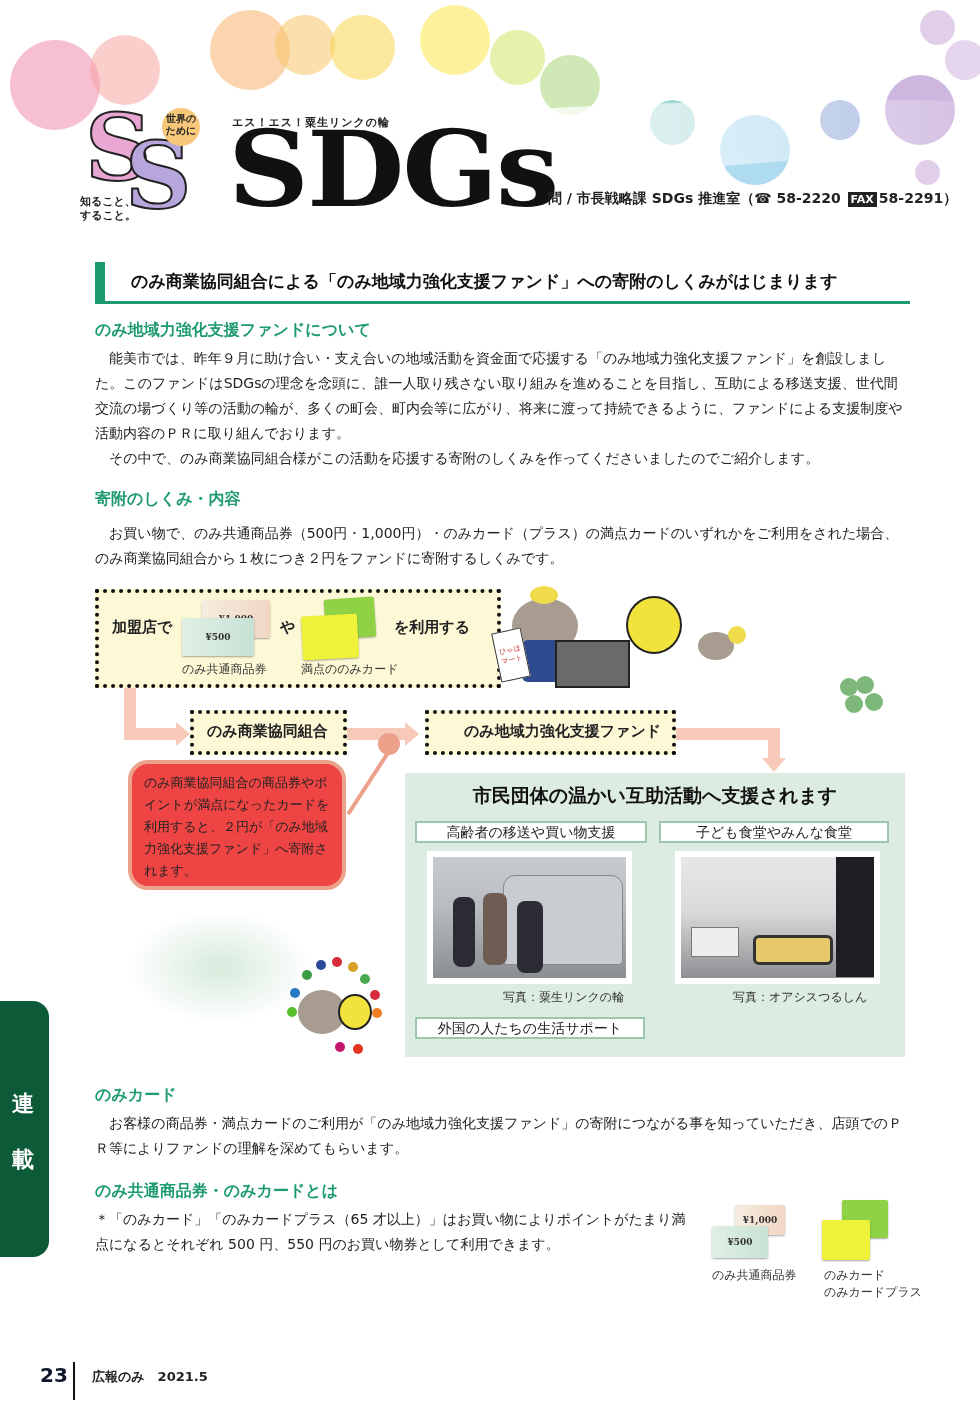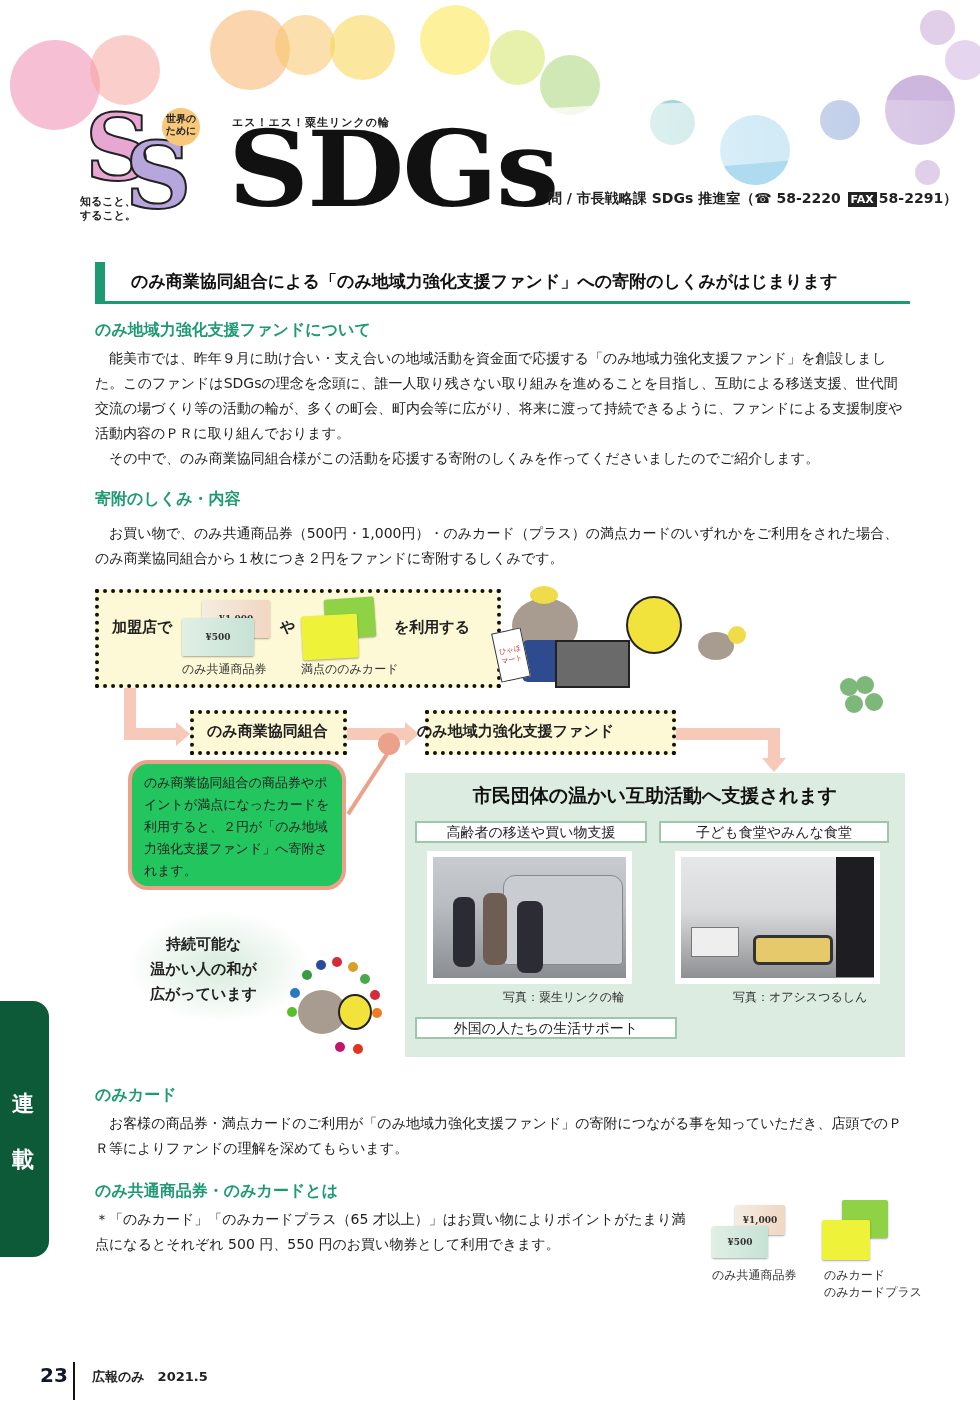--- a/index.html
+++ b/index.html
@@ -44,21 +44,21 @@
             font-weight: bold; font-size: 9px; display: flex; align-items: center; justify-content: center; color: #333; }
   .t1000 { background: linear-gradient(90deg,#f5ede0,#f1d6c3); }
   .t500 { background: linear-gradient(90deg,#e1efe5,#c6e2d4); }
   .card-g { background: #8fd245; }
   .card-y { background: #eef33a; }
 
   .arrow-bar { position: absolute; background: #f6c9b9; }
   .arrow-head { position: absolute; width: 0; height: 0; }
 
   .note-bubble { position: absolute; left: 128px; top: 760px; width: 218px; height: 130px; border: 4px solid #eba18a;
-                 border-radius: 20px; background: #22c55e; padding: 8px 12px; font-size: 13px; line-height: 22px; color: #222; }
+                 border-radius: 20px; background: #ef4444; padding: 8px 12px; font-size: 13px; line-height: 22px; color: #222; }
   .note-dot { position: absolute; left: 378px; top: 733px; width: 22px; height: 22px; border-radius: 50%; background: #eba18a; }
 
   .support-panel { position: absolute; left: 405px; top: 773px; width: 500px; height: 284px; background: #dcece0; }
   .support-title { position: absolute; left: 0; width: 100%; top: 10px; text-align: center; font-size: 19px; font-weight: bold; color: #111; }
   .tagbox { position: absolute; height: 22px; background: #fff; border: 2px solid #9dc6ad; font-size: 14px;
             text-align: center; line-height: 18px; color: #222; }
   .photo { position: absolute; background: #fff; padding: 6px; }
   .photo .img { width: 100%; height: 100%; position: relative; overflow: hidden; }
   .photo-cap { position: absolute; font-size: 12px; color: #333; }
 
@@ -175,21 +175,21 @@
   <div class="arrow-bar" style="left:345px;top:728px;width:62px;height:12px;"></div>
   <div class="arrow-head" style="left:405px;top:722px;border-top:12px solid transparent;border-bottom:12px solid transparent;border-left:14px solid #f6c9b9;"></div>
 
   <div class="arrow-bar" style="left:676px;top:728px;width:104px;height:12px;"></div>
   <div class="arrow-bar" style="left:768px;top:728px;width:12px;height:32px;"></div>
   <div class="arrow-head" style="left:762px;top:758px;border-left:12px solid transparent;border-right:12px solid transparent;border-top:14px solid #f6c9b9;"></div>
 
   <div class="dotbox" style="left:190px;top:710px;width:157px;height:45px;"></div>
   <div class="flow-label" style="left:207px;top:722px;">のみ商業協同組合</div>
   <div class="dotbox" style="left:425px;top:710px;width:251px;height:45px;"></div>
-  <div class="flow-label" style="left:417px;top:722px;">のみ地域力強化支援ファンド</div>
+  <div class="flow-label" style="left:464px;top:722px;">のみ地域力強化支援ファンド</div>
 
   <div class="note-dot"></div>
   <div style="position:absolute;left:330px;top:746px;width:4px;height:80px;background:#eba18a;transform:rotate(33deg);transform-origin:top left;left:390px;"></div>
   <div class="note-bubble">のみ商業協同組合の商品券やポイントが満点になったカードを利用すると、２円が「のみ地域力強化支援ファンド」へ寄附されます。</div>
 
   <div class="support-panel">
     <div class="support-title">市民団体の温かい互助活動へ支援されます</div>
     <div class="tagbox" style="left:10px;top:48px;width:232px;">高齢者の移送や買い物支援</div>
     <div class="tagbox" style="left:254px;top:48px;width:230px;">子ども食堂やみんな食堂</div>
 
@@ -204,28 +204,25 @@
     <div class="photo" style="left:270px;top:78px;width:205px;height:133px;">
       <div class="img" style="background:linear-gradient(180deg,#e6e7e8 0%,#d9dadb 45%,#8d8f92 100%);">
         <div style="position:absolute;left:10px;top:70px;width:48px;height:30px;background:#eee;border:1px solid #777;"></div>
         <div style="position:absolute;left:72px;top:78px;width:80px;height:30px;background:#e5c96a;border:3px solid #333;border-radius:6px;"></div>
         <div style="position:absolute;left:155px;top:0;width:38px;height:120px;background:#1e1e22;"></div>
       </div>
     </div>
     <div class="photo-cap" style="left:98px;top:216px;">写真：粟生リンクの輪</div>
     <div class="photo-cap" style="left:328px;top:216px;">写真：オアシスつるしん</div>
 
-    <div class="tagbox" style="left:10px;top:244px;width:262px;">外国の人たちの生活サポート</div>
+    <div class="tagbox" style="left:10px;top:244px;width:230px;">外国の人たちの生活サポート</div>
   </div>
 
   <div class="sustain">
     <div class="sustain-bg"></div>
-    <div class="sustain-text" style="white-space:pre-line;">持続可能な
-温かい人の和が
-広がっています</div>
     <div class="ring-dot" style="left:186px;top:48px;background:#2c4a9b;"></div>
     <div class="ring-dot" style="left:202px;top:45px;background:#d52b3a;"></div>
     <div class="ring-dot" style="left:218px;top:50px;background:#d9a028;"></div>
     <div class="ring-dot" style="left:230px;top:62px;background:#4ca84f;"></div>
     <div class="ring-dot" style="left:240px;top:78px;background:#d52b3a;"></div>
     <div class="ring-dot" style="left:242px;top:96px;background:#ef7d23;"></div>
     <div class="ring-dot" style="left:172px;top:58px;background:#3b9b45;"></div>
     <div class="ring-dot" style="left:160px;top:76px;background:#2878c2;"></div>
     <div class="ring-dot" style="left:157px;top:95px;background:#56c02b;"></div>
     <div class="ring-dot" style="left:205px;top:130px;background:#c3156d;"></div>

